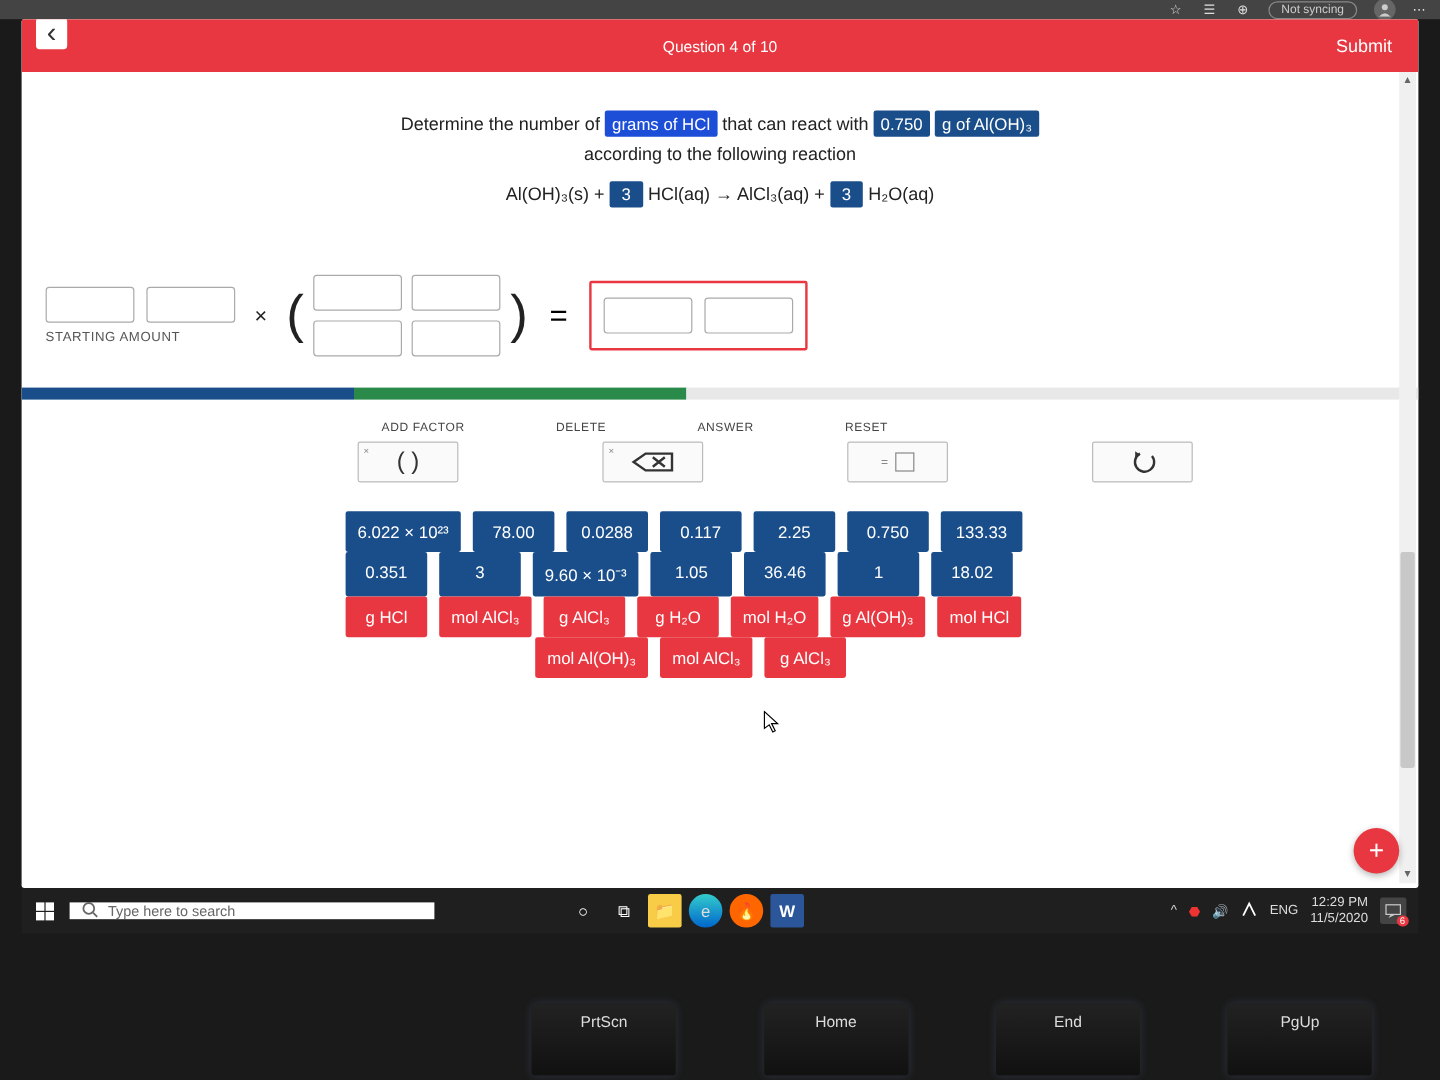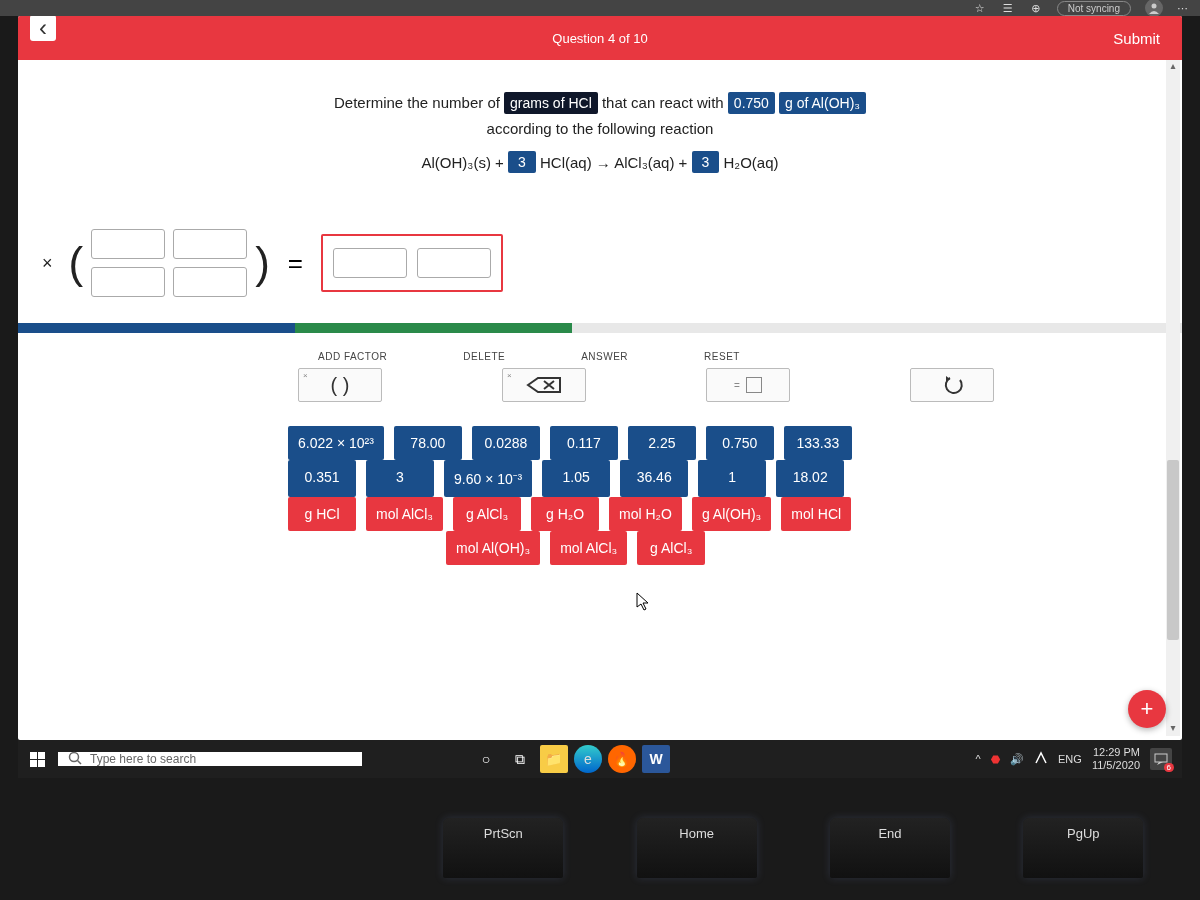--- a/index.html
+++ b/index.html
@@ -16,21 +16,21 @@
   .window { position: absolute; top: 16px; left: 18px; right: 18px; bottom: 160px; background: #fff; border-radius: 2px; overflow: hidden; display: flex; flex-direction: column; }
 
   .red-header { background: #e83740; color: #fff; height: 44px; display: flex; align-items: center; justify-content: center; position: relative; }
   .red-header .back { position: absolute; left: 12px; font-size: 24px; color: #333; background:#fff; width:26px; height:26px; border-radius:3px; display:flex; align-items:center; justify-content:center; top: -1px;}
   .red-header .qtitle { font-size: 13px; }
   .red-header .submit { position: absolute; right: 22px; font-size: 15px; }
 
   .question-area { padding: 32px 0 20px; text-align: center; font-size: 15px; color: #222; }
   .question-area .line1 { margin-bottom: 6px; }
   .question-area .line2 { margin-bottom: 14px; }
-  .chip-red { background: #0f172a; color:#fff; padding:3px 6px; border-radius:2px; display:inline-block; font-size:14px;}
+  .chip-red { background: #1d4ed8; color:#fff; padding:3px 6px; border-radius:2px; display:inline-block; font-size:14px;}
   .chip-blue { background: #1a4e8a; color:#fff; padding:3px 6px; border-radius:2px; display:inline-block; font-size:14px;}
   .chip-blue.sm { padding:3px 10px; }
   .eq-line span { vertical-align: middle; }
 
   .workspace { flex: 0 0 auto; padding: 30px 20px 20px; display:flex; align-items:center; gap: 12px; }
   .slot { border: 1px solid #aaa; border-radius: 3px; background:#fff; }
   .slot.sm { width: 74px; height: 30px; }
   .times { font-size: 18px; color:#222; padding: 0 4px;}
   .fraction-wrap { display:flex; align-items:center; gap:4px; font-size:44px; color:#222;}
   .fraction { display:flex; flex-direction:column; gap:8px; padding: 6px 4px;}
@@ -69,21 +69,21 @@
   .win-logo div{ background:#fff;}
   .search-box { background:#fff; color:#666; height:14px; width: 304px; display:flex; align-items:center; padding:0 10px; gap:8px; margin-left:2px;}
   .task-icons { display:flex; gap:6px; margin-left: 110px; align-items:center;}
   .ticon { width:28px; height:28px; border-radius:2px; display:flex; align-items:center; justify-content:center; font-size:14px;}
   .tray { margin-left:auto; display:flex; align-items:center; gap:10px; padding-right:10px; font-size:11px;}
   .tray .col { text-align:right; line-height:1.2;}
   .notif { width:22px; height:22px; background:#444; border-radius:2px; position:relative; display:flex; align-items:center; justify-content:center;}
   .notif .badge{ position:absolute; bottom:-2px; right:-2px; background:#e83740; color:#fff; font-size:8px; border-radius:6px; padding:0 3px;}
 
   
-  .kb { position:absolute; left:0; right:0; bottom:0; height:100px; display:flex; align-items:center; justify-content:space-around; padding: 0 20px 4px; }
+  .kb { position:absolute; left:0; right:0; bottom:0; height:100px; display:flex; align-items:flex-end; justify-content:space-around; padding: 0 20px 4px; }
   .key { color:#ddd; font-size:13px; height:60px; width: 120px; background:linear-gradient(#222,#111); border-radius:6px 6px 2px 2px; display:flex; align-items:flex-start; justify-content:center; padding-top:8px; box-shadow: 0 0 8px rgba(120,140,200,0.2); }
 
   .cursor { position:absolute; left:636px; top:592px; font-size:16px; color:#000; pointer-events:none;}
 </style>
 </head>
 <body>
 
 <div class="browser-bar">
   <span class="browser-icon">☆</span>
   <span class="browser-icon">☰</span>
@@ -118,20 +118,27 @@
     <div class="eq-line">
       <span>Al(OH)₃(s) +</span>
       <span class="chip-blue sm">3</span>
       <span>HCl(aq) → AlCl₃(aq) +</span>
       <span class="chip-blue sm">3</span>
       <span>H₂O(aq)</span>
     </div>
   </div>
 
   <div class="workspace">
+    <div class="starting-col">
+      <div style="display:flex; gap:10px; align-items:center;">
+        <div class="slot sm"></div>
+        <div class="slot sm"></div>
+      </div>
+      <div class="starting-label">STARTING AMOUNT</div>
+    </div>
     <span class="times">×</span>
     <div class="fraction-wrap">
       <span>(</span>
       <div class="fraction">
         <div class="row">
           <div class="slot sm"></div>
           <div class="slot sm"></div>
         </div>
         <div class="row">
           <div class="slot sm"></div>

